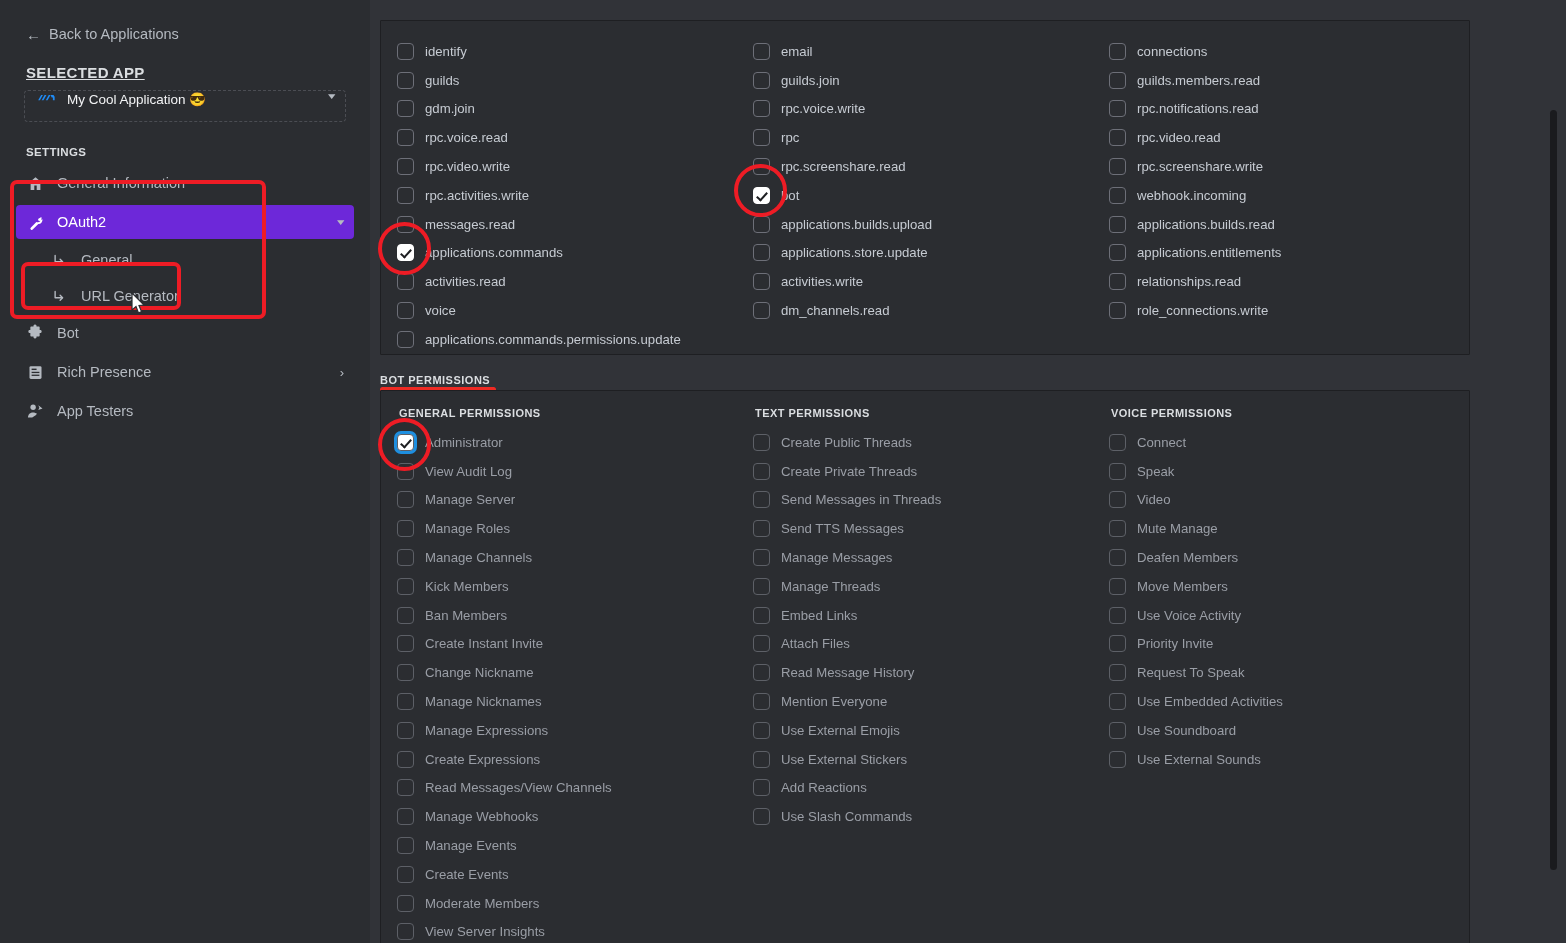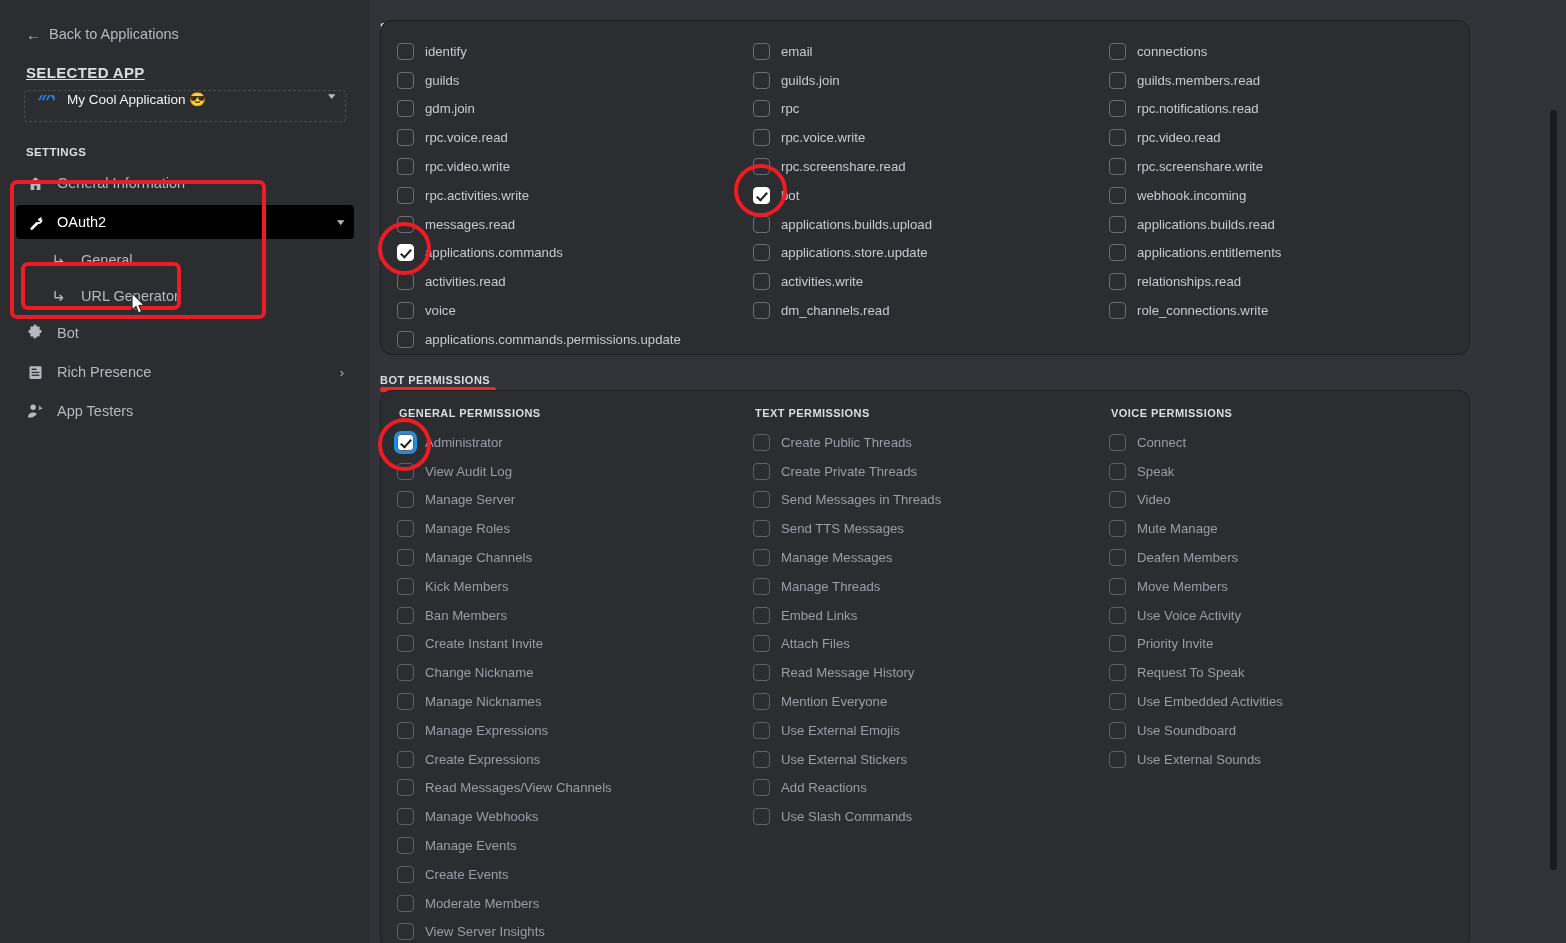--- a/index.html
+++ b/index.html
@@ -113,21 +113,21 @@
     width: 20px;
     height: 20px;
     margin-right: 12px;
     flex: 0 0 auto;
     display: flex;
     align-items: center;
     justify-content: center;
     color: #b5bac1;
   }
   .nav-item.active {
-    background: #000000;
+    background: #6d28d9;
     color: #ffffff;
   }
   .nav-item.active .ico { color: #ffffff; }
   .nav-item .grow { flex: 1 1 auto; }
   .sub-item {
     display: flex;
     align-items: center;
     height: 32px;
     padding-left: 34px;
     border-radius: 4px;
@@ -185,21 +185,21 @@
     position: absolute;
     left: 0;
     right: -6px;
     bottom: -6px;
     height: 5px;
     background: #ee2a23;
     border-radius: 3px;
   }
   .panel {
     border: 1px solid #1e1f22;
-    border-radius: 12px;
+    border-radius: 1px;
     background: #2b2d31;
     box-sizing: border-box;
   }
   .cols {
     display: flex;
   }
   .col {
     flex: 0 0 auto;
   }
   .colhead {
@@ -455,25 +455,25 @@
             <div class="row scope">
               <span class="cb"></span>
               <span class="lab">email</span>
             </div>
             <div class="row scope">
               <span class="cb"></span>
               <span class="lab">guilds.join</span>
             </div>
             <div class="row scope">
               <span class="cb"></span>
+              <span class="lab">rpc.voice.write</span>
+            </div>
+            <div class="row scope">
+              <span class="cb"></span>
               <span class="lab">rpc</span>
-            </div>
-            <div class="row scope">
-              <span class="cb"></span>
-              <span class="lab">rpc.voice.write</span>
             </div>
             <div class="row scope">
               <span class="cb"></span>
               <span class="lab">rpc.screenshare.read</span>
             </div>
             <div class="row scope">
               <span class="cb checked"></span>
               <span class="lab">bot</span>
             </div>
             <div class="row scope">

